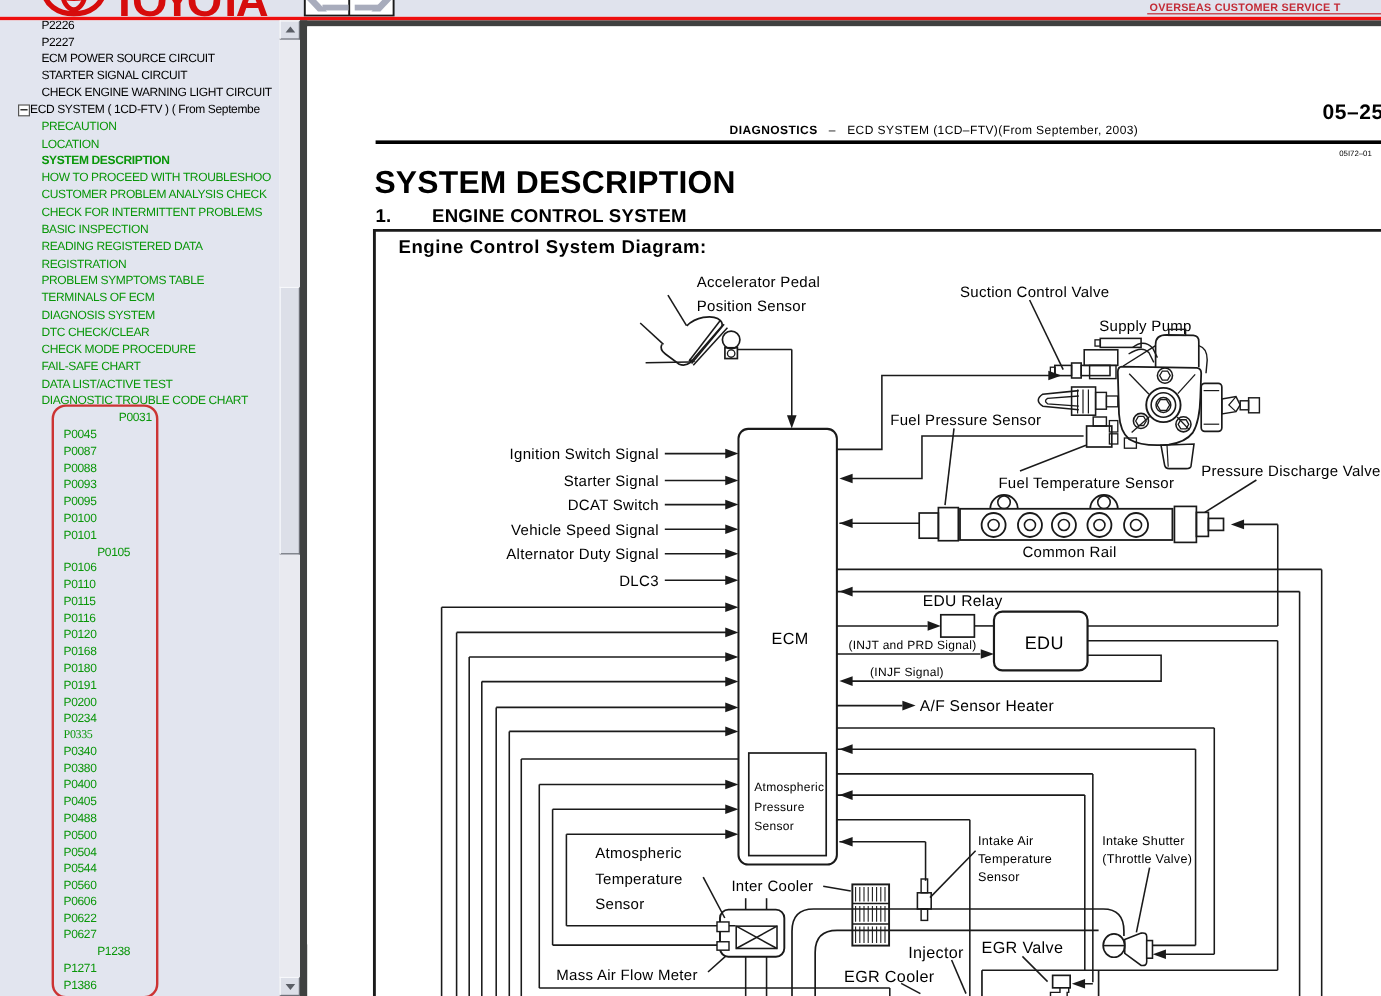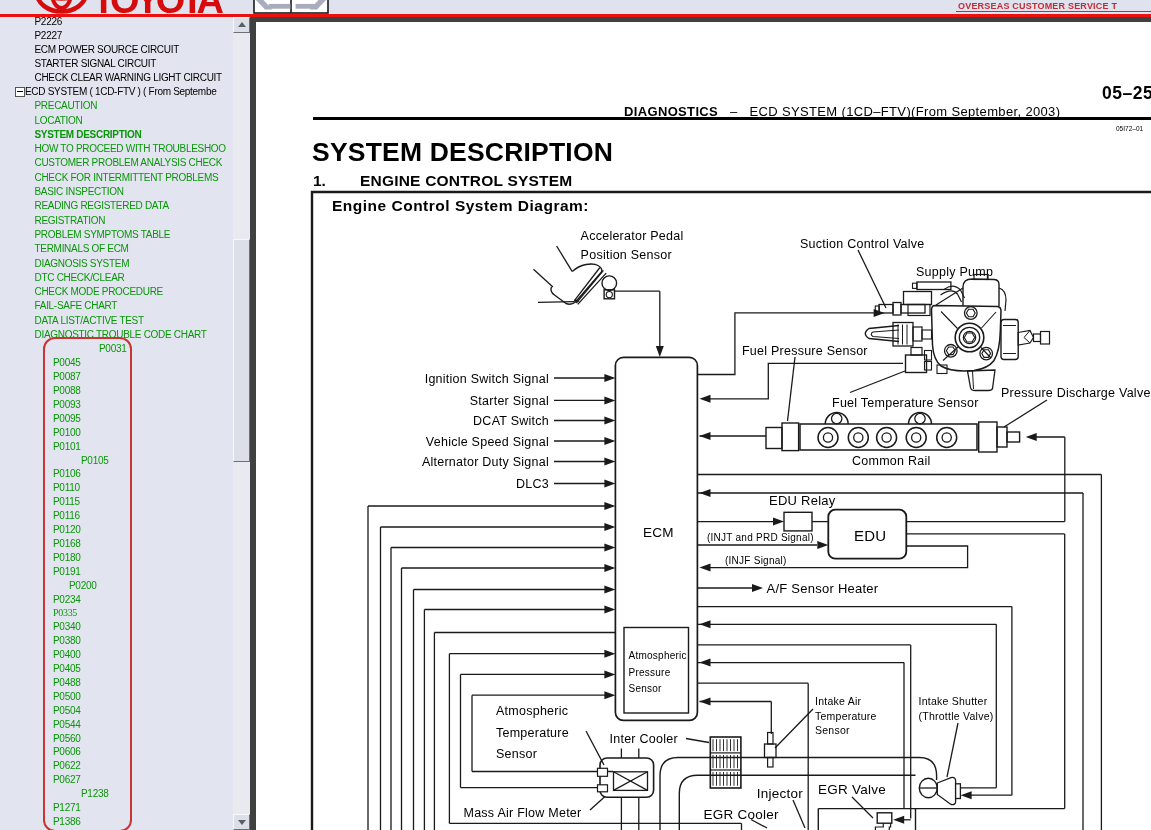--- a/index.html
+++ b/index.html
@@ -55,21 +55,21 @@
   <div class="abs" style="left:956px;top:11px;width:195px;height:1px;background:#c32b36;"></div>
 </div>
 <div id="redline" class="abs"></div>
 <div id="darktop" class="abs"></div>
 <div id="darkside" class="abs"></div>
 <div id="side" class="abs">
   <div class="t" style="left:34.5px;top:-1.0px;">P2226</div>
   <div class="t" style="left:34.5px;top:13.1px;">P2227</div>
   <div class="t" style="left:34.5px;top:27.1px;">ECM POWER SOURCE CIRCUIT</div>
   <div class="t" style="left:34.5px;top:41.2px;">STARTER SIGNAL CIRCUIT</div>
-  <div class="t" style="left:34.5px;top:55.2px;">CHECK CLEAR WARNING LIGHT CIRCUIT</div>
+  <div class="t" style="left:34.5px;top:55.2px;">CHECK ENGINE WARNING LIGHT CIRCUIT</div>
   <div class="t" style="left:25px;top:69.3px;">ECD SYSTEM ( 1CD-FTV ) ( From Septembe</div>
   <div style="position:absolute;left:15px;top:69.8px;width:8px;height:8px;background:#fff;border:1px solid #555;"></div>
   <div style="position:absolute;left:17px;top:73.8px;width:6px;height:1px;background:#000;"></div>
   <div class="t g" style="left:34.5px;top:83.2px;">PRECAUTION</div>
   <div class="t g" style="left:34.5px;top:97.5px;">LOCATION</div>
   <div class="t g b" style="left:34.5px;top:111.8px;">SYSTEM DESCRIPTION</div>
   <div class="t g" style="left:34.5px;top:126.1px;">HOW TO PROCEED WITH TROUBLESHOO</div>
   <div class="t g" style="left:34.5px;top:140.4px;">CUSTOMER PROBLEM ANALYSIS CHECK</div>
   <div class="t g" style="left:34.5px;top:154.7px;">CHECK FOR INTERMITTENT PROBLEMS</div>
   <div class="t g" style="left:34.5px;top:169.0px;">BASIC INSPECTION</div>
@@ -93,21 +93,21 @@
   <div class="t g" style="left:53px;top:423.6px;">P0101</div>
   <div class="t g" style="left:53px;top:437.5px;margin-left:28px;">P0105</div>
   <div class="t g" style="left:53px;top:451.4px;">P0106</div>
   <div class="t g" style="left:53px;top:465.3px;">P0110</div>
   <div class="t g" style="left:53px;top:479.2px;">P0115</div>
   <div class="t g" style="left:53px;top:493.1px;">P0116</div>
   <div class="t g" style="left:53px;top:507.0px;">P0120</div>
   <div class="t g" style="left:53px;top:520.9px;">P0168</div>
   <div class="t g" style="left:53px;top:534.8px;">P0180</div>
   <div class="t g" style="left:53px;top:548.7px;">P0191</div>
-  <div class="t g" style="left:69px;top:562.6px;">P0200</div>
+  <div class="t g" style="left:53px;top:562.6px;">P0200</div>
   <div class="t g" style="left:53px;top:576.5px;">P0234</div>
   <div class="t g" style="left:53px;top:590.4px;font-family:Liberation Serif, serif;">P0335</div>
   <div class="t g" style="left:53px;top:604.3px;">P0340</div>
   <div class="t g" style="left:53px;top:618.2px;">P0380</div>
   <div class="t g" style="left:53px;top:632.1px;">P0400</div>
   <div class="t g" style="left:53px;top:646.0px;">P0405</div>
   <div class="t g" style="left:53px;top:659.9px;">P0488</div>
   <div class="t g" style="left:53px;top:673.8px;">P0500</div>
   <div class="t g" style="left:53px;top:687.7px;">P0504</div>
   <div class="t g" style="left:53px;top:701.6px;">P0544</div>
@@ -124,21 +124,21 @@
   <div class="sbtn" style="top:0;">
       <div class="tri-up"></div>
     </div>
   <div id="sthumb"></div>
   <div class="sbtn" style="top:797px;">
       <div class="tri-dn"></div>
     </div>
 </div>
 <div id="page" class="abs">
   <div class="pt" style="left:846px;top:61px;font-size:17.5px;font-weight:bold;letter-spacing:0.5px;">05–25</div>
-  <div class="pt" style="left:368px;top:81.5px;font-size:13px;letter-spacing:0.35px;"><span style="font-weight:bold;">DIAGNOSTICS</span>&nbsp;&nbsp; – &nbsp;&nbsp;ECD SYSTEM (1CD–FTV)(From September, 2003)</div>
+  <div class="pt" style="left:352px;top:81.5px;font-size:10px;letter-spacing:0.35px;"><span style="font-weight:bold;">DIAGNOSTICS</span>&nbsp;&nbsp; – &nbsp;&nbsp;ECD SYSTEM (1CD–FTV)(From September, 2003)</div>
   <div class="pt" style="left:57px;top:95px;width:838px;height:2.5px;background:#000;"></div>
   <div class="pt" style="left:860px;top:103px;font-size:6.5px;">05I72–01</div>
   <div class="pt" style="left:56px;top:115px;font-size:26.5px;font-weight:bold;letter-spacing:0.2px;">SYSTEM DESCRIPTION</div>
   <div class="pt" style="left:57px;top:150px;font-size:15.5px;font-weight:bold;">1.</div>
   <div class="pt" style="left:104px;top:150px;font-size:15.5px;font-weight:bold;letter-spacing:0.2px;">ENGINE CONTROL SYSTEM</div>
 
 <svg width="895" height="808" viewBox="256 22 895 808" style="position:absolute;left:0;top:0;" preserveAspectRatio="none">
       <g stroke="#1a1a1a" fill="none" font-family="Liberation Sans, sans-serif">
         <path d="M 312,830 L 312,192 L 1151,192" fill="none" stroke-width="2.4"></path>
 <text x="332" y="211" font-size="15.5" font-weight="bold" letter-spacing="0.5" stroke="none" fill="#000">Engine Control System Diagram:</text>

